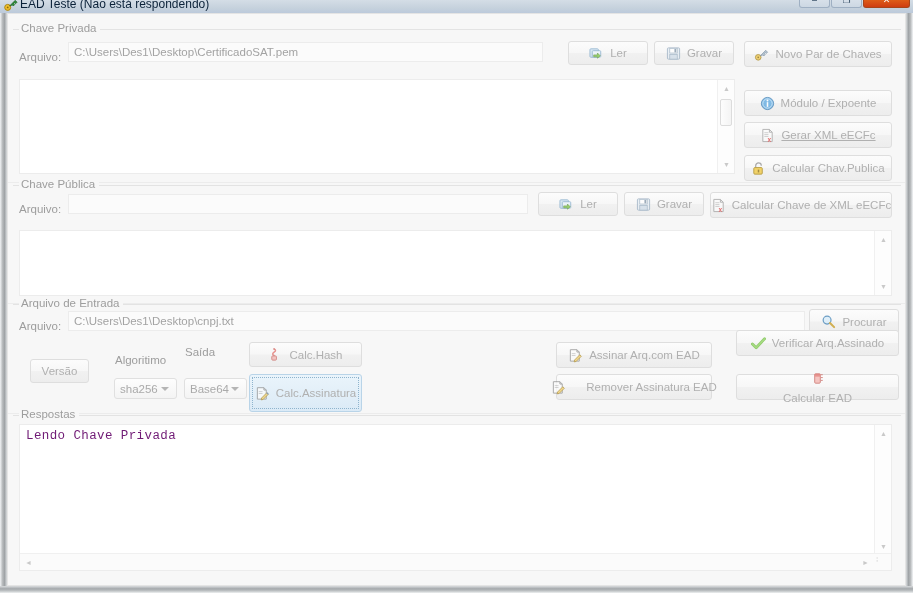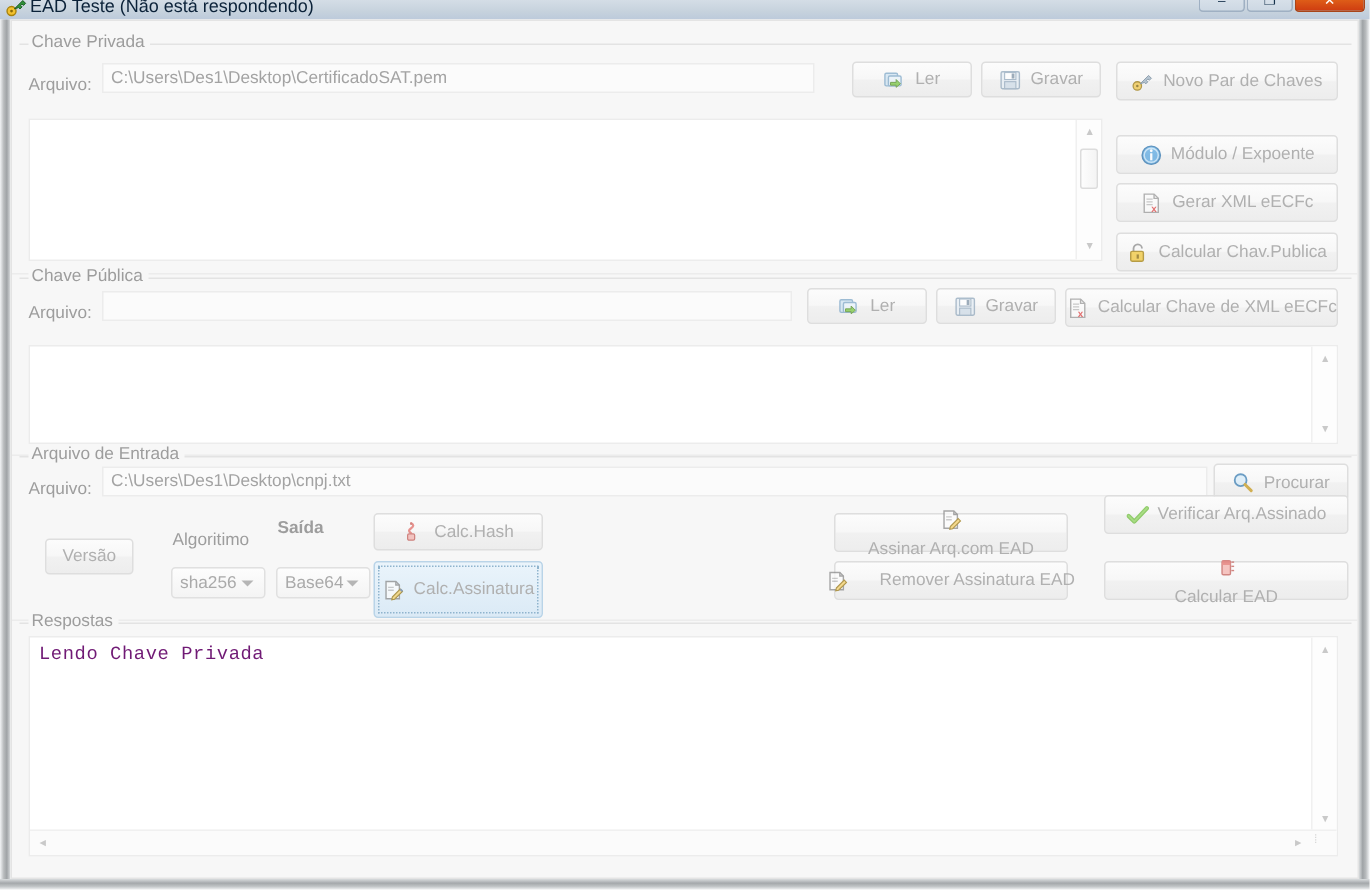--- a/index.html
+++ b/index.html
@@ -365,21 +365,21 @@
         <svg viewBox="0 0 16 16" width="15" height="15">
           <circle cx="8" cy="8" r="6.5" fill="#5aa7e0" stroke="#2f74ad" stroke-width="1"></circle>
           <circle cx="8" cy="8" r="5" fill="none" stroke="#bfe0f7" stroke-width="1"></circle>
           <rect x="7.2" y="6.6" width="1.6" height="5" fill="#ffffff"></rect>
           <circle cx="8" cy="4.8" r="1" fill="#ffffff"></circle>
         </svg>
       </span>
       <span class="lbl">Módulo / Expoente</span>
     </div>
 
-    <div class="btn" style="left:736px; top:108px; width:148px; height:26px;">
+    <div class="btn" style="left:736px; top:108px; width:148px; height:26px;text-decoration:underline;">
       <span class="ico">
         <svg viewBox="0 0 16 16" width="15" height="15">
           <path d="M3 1.5 h7 l3 3 v10 h-10 z" fill="#fbfbfb" stroke="#9a9a9a" stroke-width="1"></path>
           <path d="M10 1.5 v3 h3" fill="none" stroke="#9a9a9a" stroke-width="1"></path>
           <line x1="4.6" y1="5" x2="9" y2="5" stroke="#b9b9b9" stroke-width=".9"></line>
           <line x1="4.6" y1="7" x2="9" y2="7" stroke="#b9b9b9" stroke-width=".9"></line>
           <line x1="4.6" y1="9" x2="9" y2="9" stroke="#b9b9b9" stroke-width=".9"></line>
           <text x="8" y="14.5" font-size="7" font-family="Liberation Sans, sans-serif" fill="#d44" font-weight="bold">x</text>
         </svg>
       </span>
@@ -475,21 +475,21 @@
     <div class="btn" style="left:22px; top:345px; width:59px; height:24px;">
       <span class="lbl">Versão</span>
     </div>
 
     <div class="fieldlabel" style="left:107px; top:340px;">Algoritimo</div>
     <div class="combo" style="left:106px; top:364px; width:63px; height:21px;">
       <span>sha256</span>
       <span class="caret"></span>
     </div>
 
-    <div class="fieldlabel" style="left:177px; top:332px;font-weight:bold;">Saída</div>
+    <div class="fieldlabel" style="left:177px; top:332px;">Saída</div>
     <div class="combo" style="left:176px; top:364px; width:63px; height:21px;">
       <span>Base64</span>
       <span class="caret"></span>
     </div>
 
     <div class="btn" style="left:241px; top:328px; width:113px; height:25px;">
       <span class="ico">
         <svg viewBox="0 0 16 16" width="15" height="15">
           <path d="M6.5 2 q3 1.5 0 3.5 q-3 2 0 3.5" fill="none" stroke="#e2706b" stroke-width="1.6" stroke-linecap="round"></path>
           <rect x="4" y="9.5" width="5" height="4.5" rx="1" fill="#f3b5b1" stroke="#c4605b" stroke-width=".9"></rect>
@@ -506,21 +506,21 @@
           <path d="M9.5 1.8 v2.5 h2.5" fill="none" stroke="#8b8b8b" stroke-width="1"></path>
           <line x1="4" y1="6" x2="8" y2="6" stroke="#bcbcbc" stroke-width=".9"></line>
           <line x1="4" y1="8" x2="8" y2="8" stroke="#bcbcbc" stroke-width=".9"></line>
           <path d="M7 12.8 L12.6 7.2 L14.2 8.8 L8.6 14.4 L6.6 14.8 Z" fill="#f5d06a" stroke="#9b7a18" stroke-width=".8"></path>
           <path d="M12.6 7.2 L14.2 8.8" stroke="#6d84a0" stroke-width="1.4"></path>
         </svg>
       </span>
       <span class="lbl">Calc.Assinatura</span>
     </div>
 
-    <div class="btn" style="left:548px; top:328px; width:156px; height:26px;flex-direction:column;">
+    <div class="btn" style="left:548px; top:328px; width:156px; height:26px;">
       <span class="ico">
         <svg viewBox="0 0 16 16" width="15" height="15">
           <path d="M2.5 1.8 h7 l2.5 2.5 v9.7 h-9.5 z" fill="#fcfcfc" stroke="#8b8b8b" stroke-width="1"></path>
           <path d="M9.5 1.8 v2.5 h2.5" fill="none" stroke="#8b8b8b" stroke-width="1"></path>
           <line x1="4" y1="6" x2="8" y2="6" stroke="#bcbcbc" stroke-width=".9"></line>
           <line x1="4" y1="8" x2="8" y2="8" stroke="#bcbcbc" stroke-width=".9"></line>
           <path d="M7 12.8 L12.6 7.2 L14.2 8.8 L8.6 14.4 L6.6 14.8 Z" fill="#f5d06a" stroke="#9b7a18" stroke-width=".8"></path>
         </svg>
       </span>
       <span class="lbl">Assinar Arq.com EAD</span>

